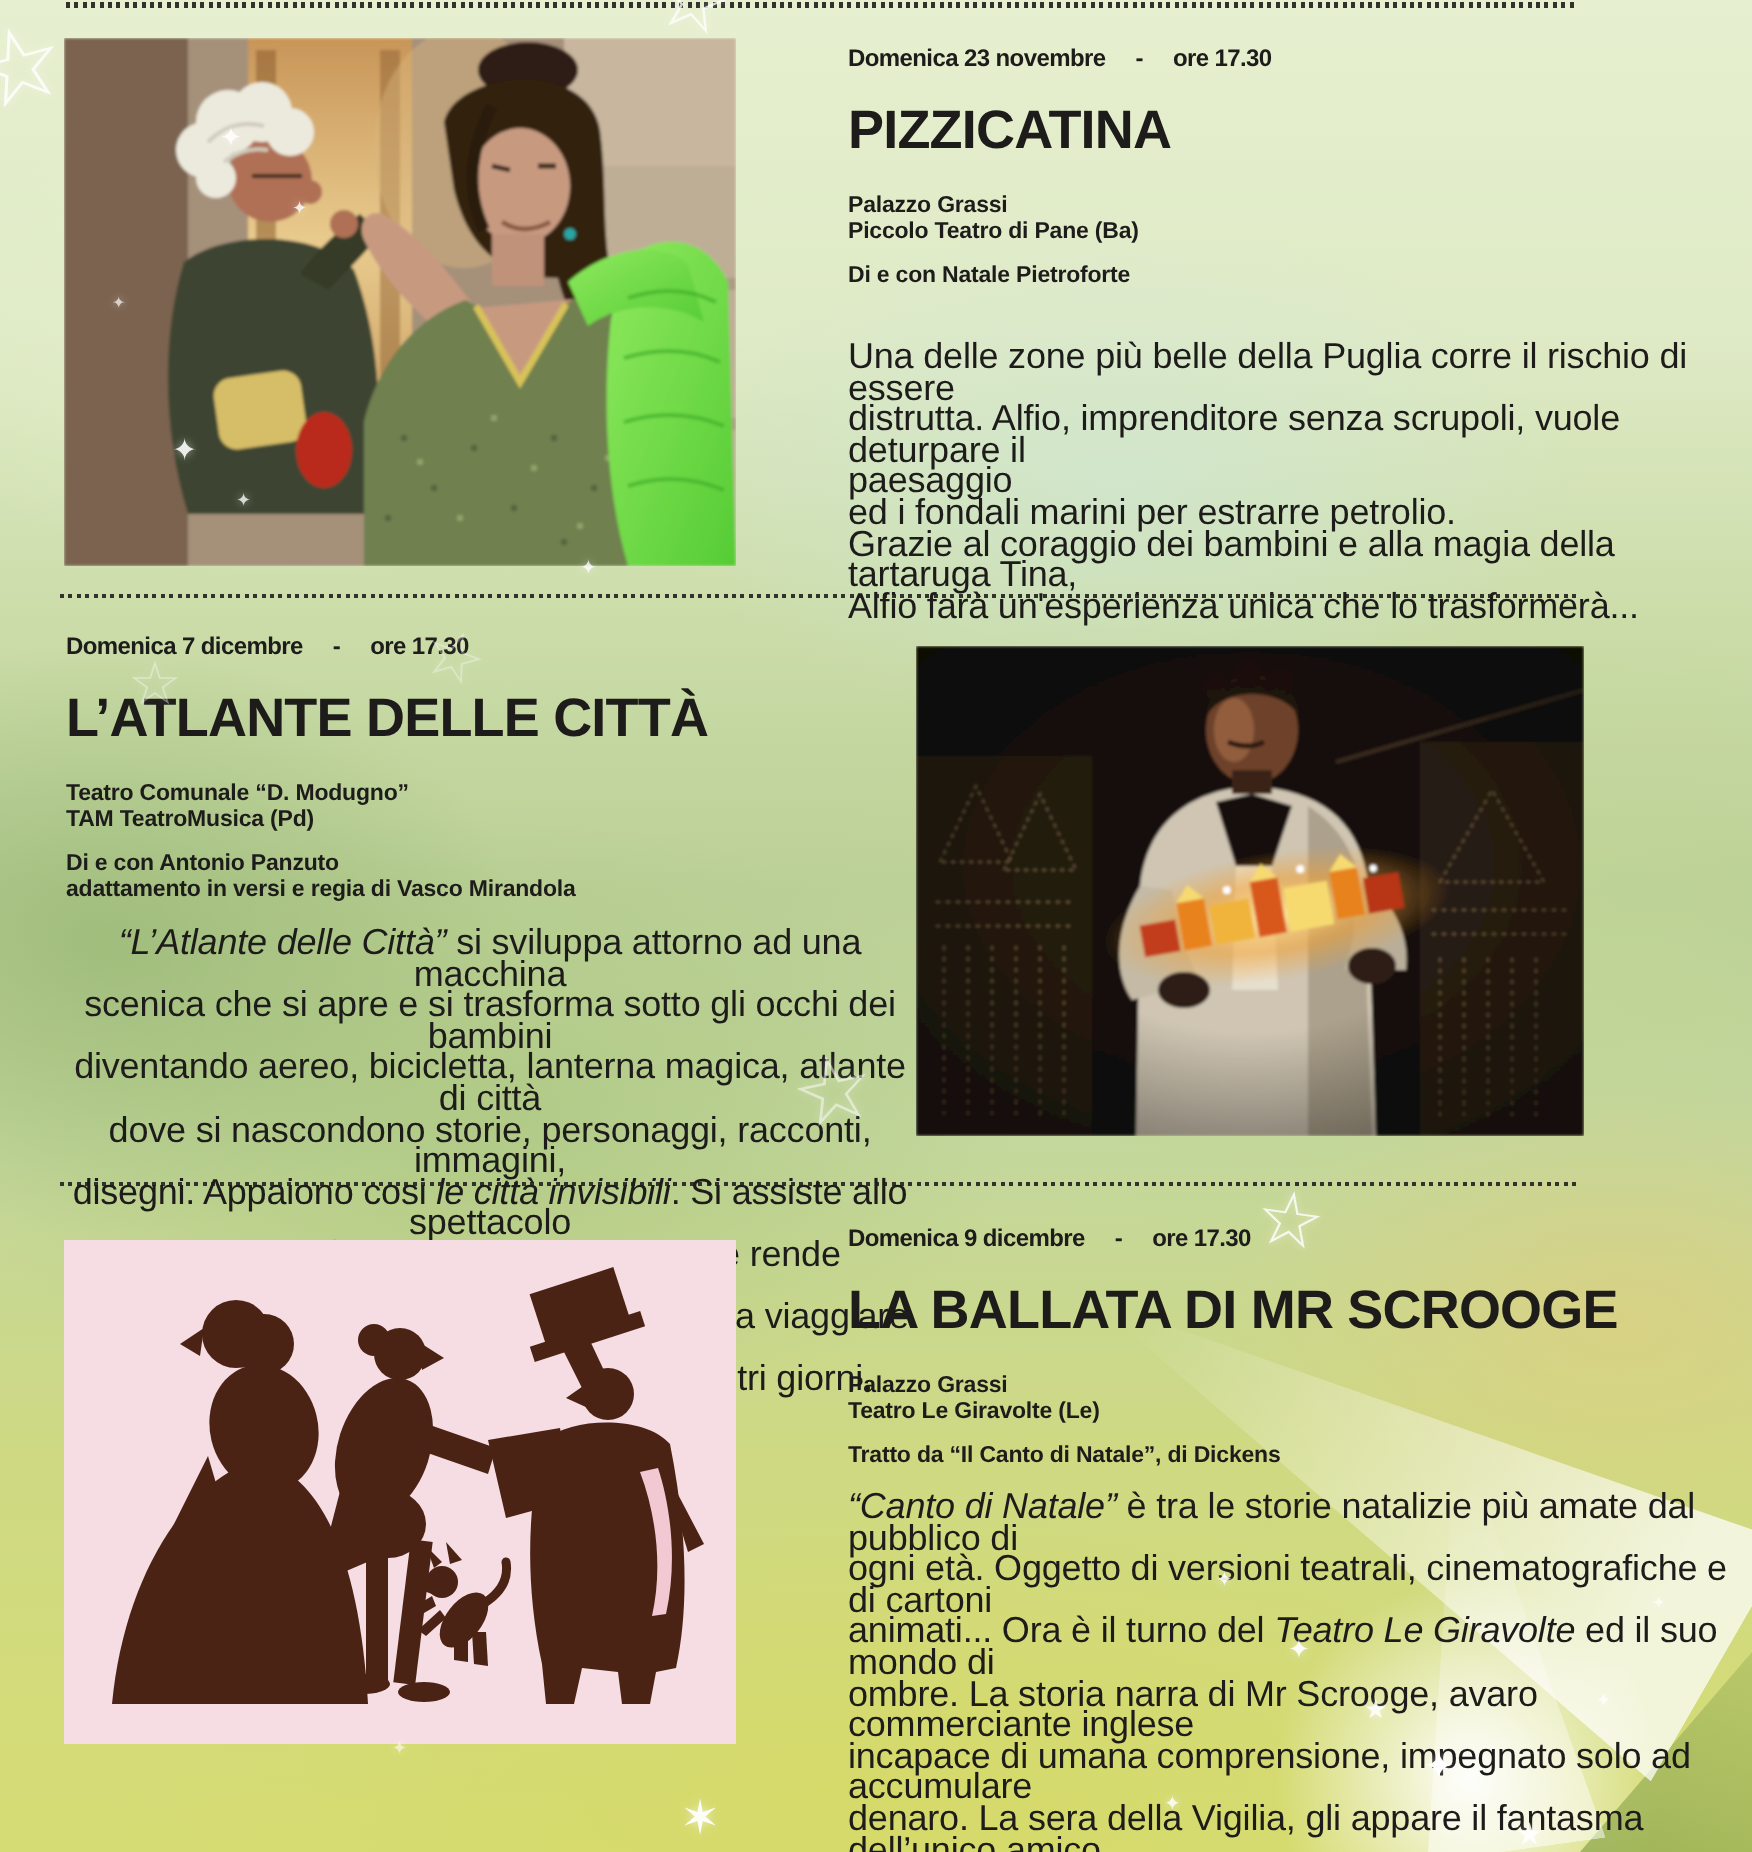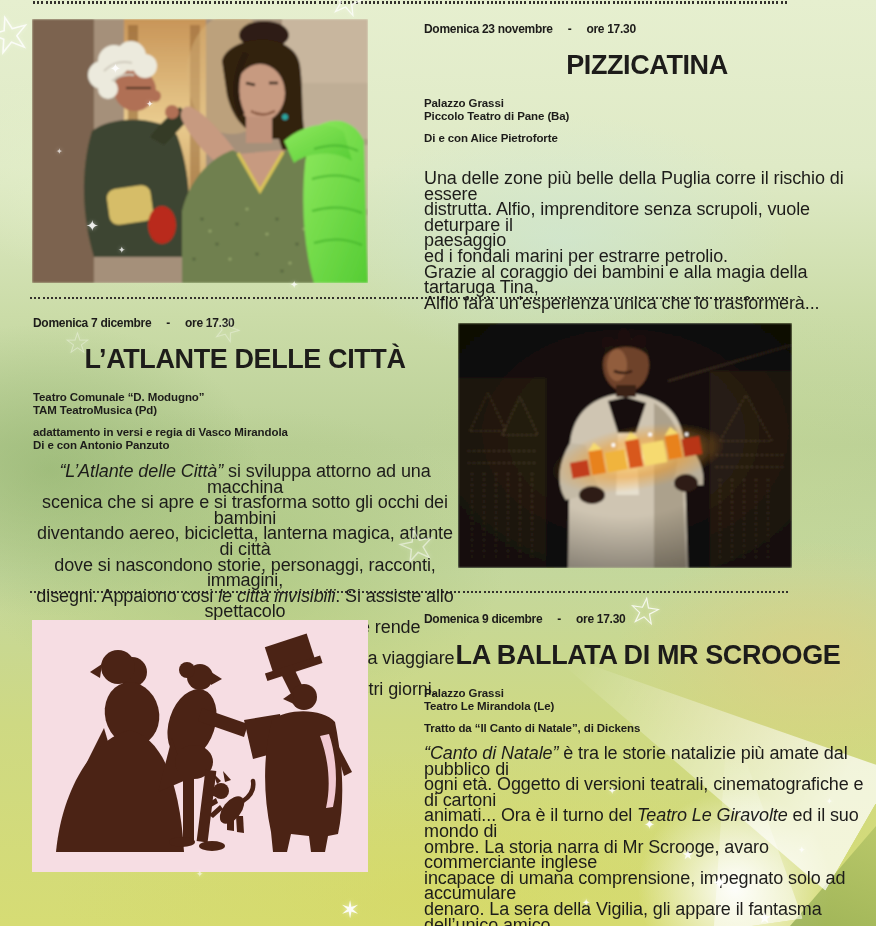--- a/index.html
+++ b/index.html
@@ -26,21 +26,21 @@
   .photo1{left:32px;top:19px;width:336px;height:264px;}
   .photo2{left:458px;top:323px;width:334px;height:245px;}
   .photo3{left:32px;top:620px;width:336px;height:252px;}
   
   .etext{position:absolute;}
   .text1{left:424px;top:18px;width:446px;}
   .text2{left:33px;top:312px;width:424px;}
   .text3{left:424px;top:608px;width:448px;}
   .date-line{font-size:12px;font-weight:700;letter-spacing:-.3px;line-height:22px;white-space:nowrap;}
   .dash{display:inline-block;margin:0 15px;}
-  .title{font-size:27px;font-weight:700;letter-spacing:-.4px;line-height:31px;margin:10px 0 0;text-align:center;}
+  .title{font-size:27px;font-weight:700;letter-spacing:-.4px;line-height:31px;margin:10px 0 0;}
   .venue{margin-top:16px;font-size:11.5px;font-weight:700;line-height:13px;letter-spacing:-.1px;}
   .credits{margin-top:9px;font-size:11.5px;font-weight:700;line-height:13px;letter-spacing:-.1px;}
   .desc{margin:26px 0 0;font-size:18px;line-height:15.6px;letter-spacing:-.1px;white-space:pre-line;}
   .text2 .desc{margin-top:12px;text-align:center;}
   .text3 .desc{margin-top:11px;}
   .it{font-style:italic;}
   
   .star{position:absolute;color:#ffffff;line-height:1;user-select:none;text-shadow:0 0 4px rgba(255,255,255,.55);}
   
   .beam1{left:520px;top:756px;width:340px;height:150px;transform:rotate(30deg);transform-origin:100% 50%;
@@ -155,42 +155,42 @@
   <div class="etext text1">
     <div class="date-line">
       <span>Domenica 23 novembre</span><span class="dash">-</span><span>ore 17.30</span>
     </div>
     <h1 class="title">PIZZICATINA</h1>
     <div class="venue">
       <div>Palazzo Grassi</div>
       <div>Piccolo Teatro di Pane (Ba)</div>
     </div>
     <div class="credits">
-      <div>Di e con Alice Pietroforte</div>
+      <div>Di e con Natale Pietroforte</div>
     </div>
     <p class="desc"><span>Una delle zone più belle della Puglia corre il rischio di essere
 distrutta. Alfio, imprenditore senza scrupoli, vuole deturpare il
 paesaggio
 ed i fondali marini per estrarre petrolio.
 Grazie al coraggio dei bambini e alla magia della tartaruga Tina,
 Alfio farà un'esperienza unica che lo trasformerà...</span></p>
   </div>
 
   <div class="etext text2">
     <div class="date-line">
       <span>Domenica 7 dicembre</span><span class="dash">-</span><span>ore 17.30</span>
     </div>
     <h1 class="title">L’ATLANTE DELLE CITTÀ</h1>
     <div class="venue">
       <div>Teatro Comunale “D. Modugno”</div>
       <div>TAM TeatroMusica (Pd)</div>
     </div>
     <div class="credits">
+      <div>Di e con Antonio Panzuto</div>
       <div>adattamento in versi e regia di Vasco Mirandola</div>
-      <div>Di e con Antonio Panzuto</div>
     </div>
     <p class="desc"><span class="it">“L’Atlante delle Città”</span><span> si sviluppa attorno ad una macchina
 scenica che si apre e si trasforma sotto gli occhi dei bambini
 diventando aereo, bicicletta, lanterna magica, atlante di città
 dove si nascondono storie, personaggi, racconti, immagini,
 disegni. Appaiono cosi </span><span class="it">le città invisibili</span><span>. Si assiste allo spettacolo
 seduti sotto la tenda di un deserto che rende suggestiva la
 partecipazione dei bambini che si trovano a viaggiare assieme a
 Marco Polo, viaggiatore solitario dei nostri giorni.</span></p>
   </div>
@@ -331,21 +331,21 @@
     </svg>
   </figure>
 
   <div class="etext text3">
     <div class="date-line">
       <span>Domenica 9 dicembre</span><span class="dash">-</span><span>ore 17.30</span>
     </div>
     <h1 class="title">LA BALLATA DI MR SCROOGE</h1>
     <div class="venue">
       <div>Palazzo Grassi</div>
-      <div>Teatro Le Mirandola (Le)</div>
+      <div>Teatro Le Giravolte (Le)</div>
     </div>
     <div class="credits">
       <div>Tratto da “Il Canto di Natale”, di Dickens</div>
     </div>
     <p class="desc"><span class="it">“Canto di Natale”</span><span> è tra le storie natalizie più amate dal pubblico di
 ogni età. Oggetto di versioni teatrali, cinematografiche e di cartoni
 animati... Ora è il turno del </span><span class="it">Teatro Le Giravolte</span><span> ed il suo mondo di
 ombre.  La storia narra di Mr Scrooge, avaro commerciante inglese
 incapace di umana comprensione, impegnato solo ad accumulare
 denaro. La sera della Vigilia, gli appare il fantasma dell’unico amico

